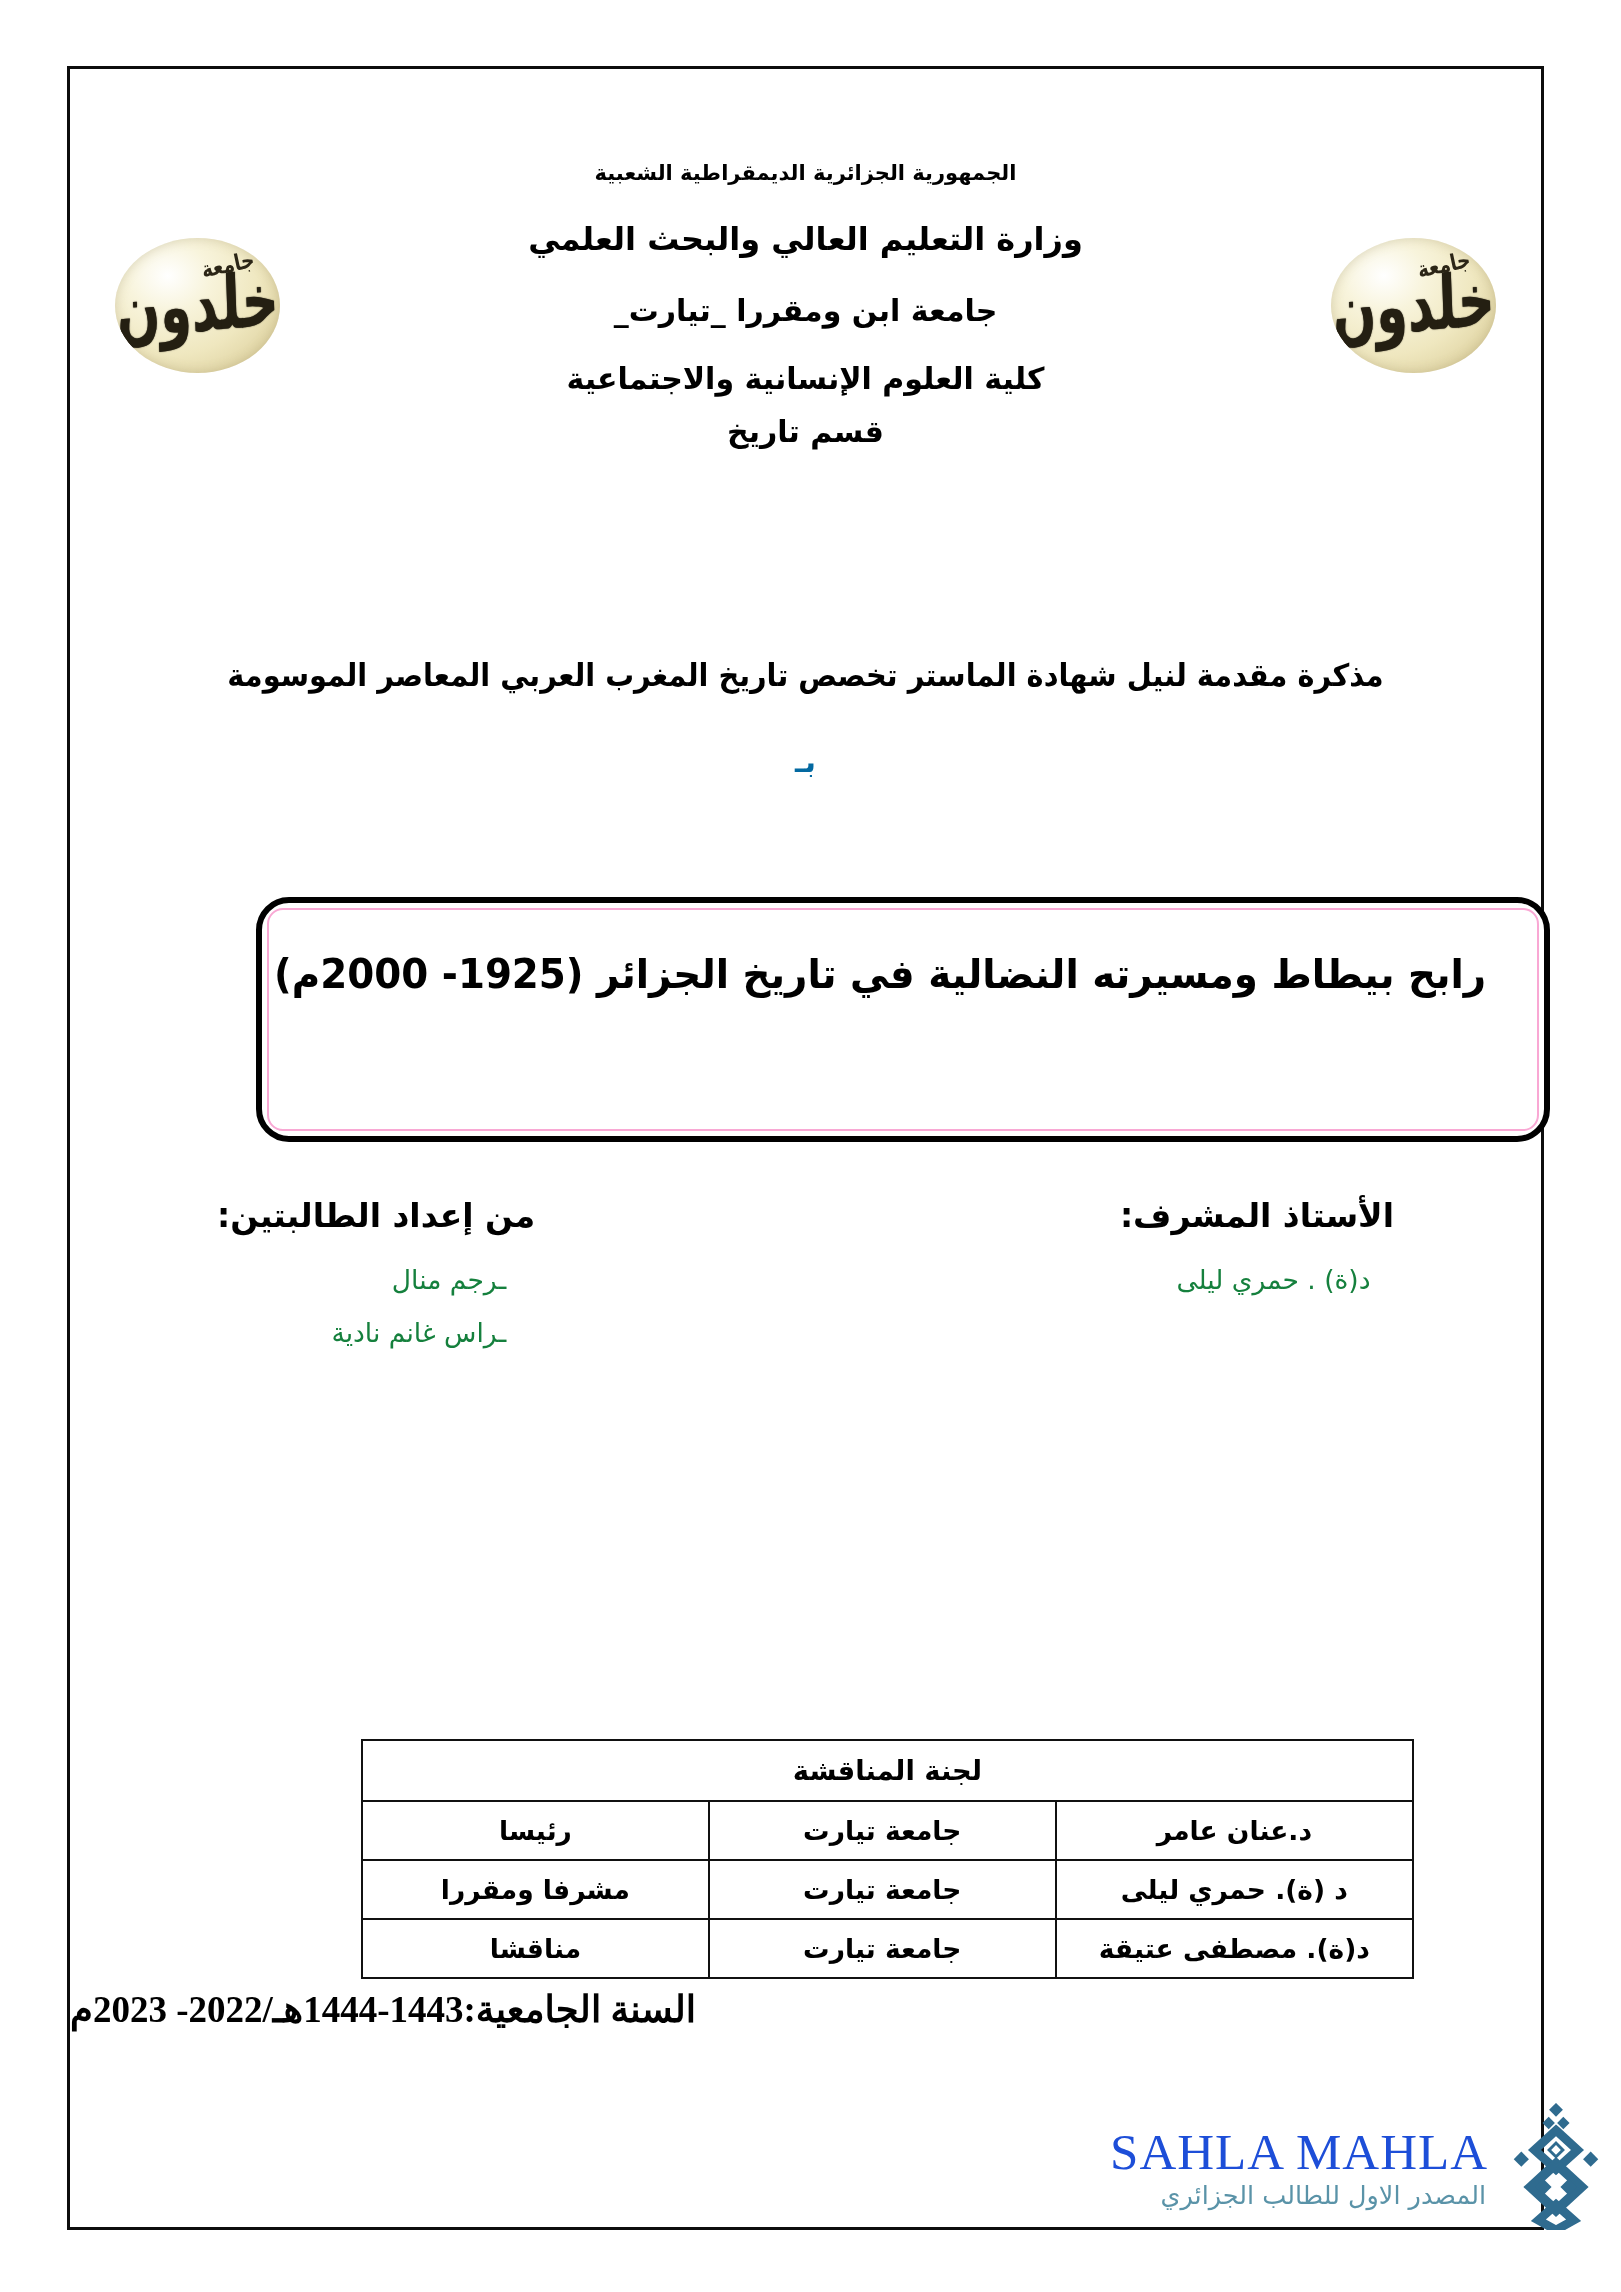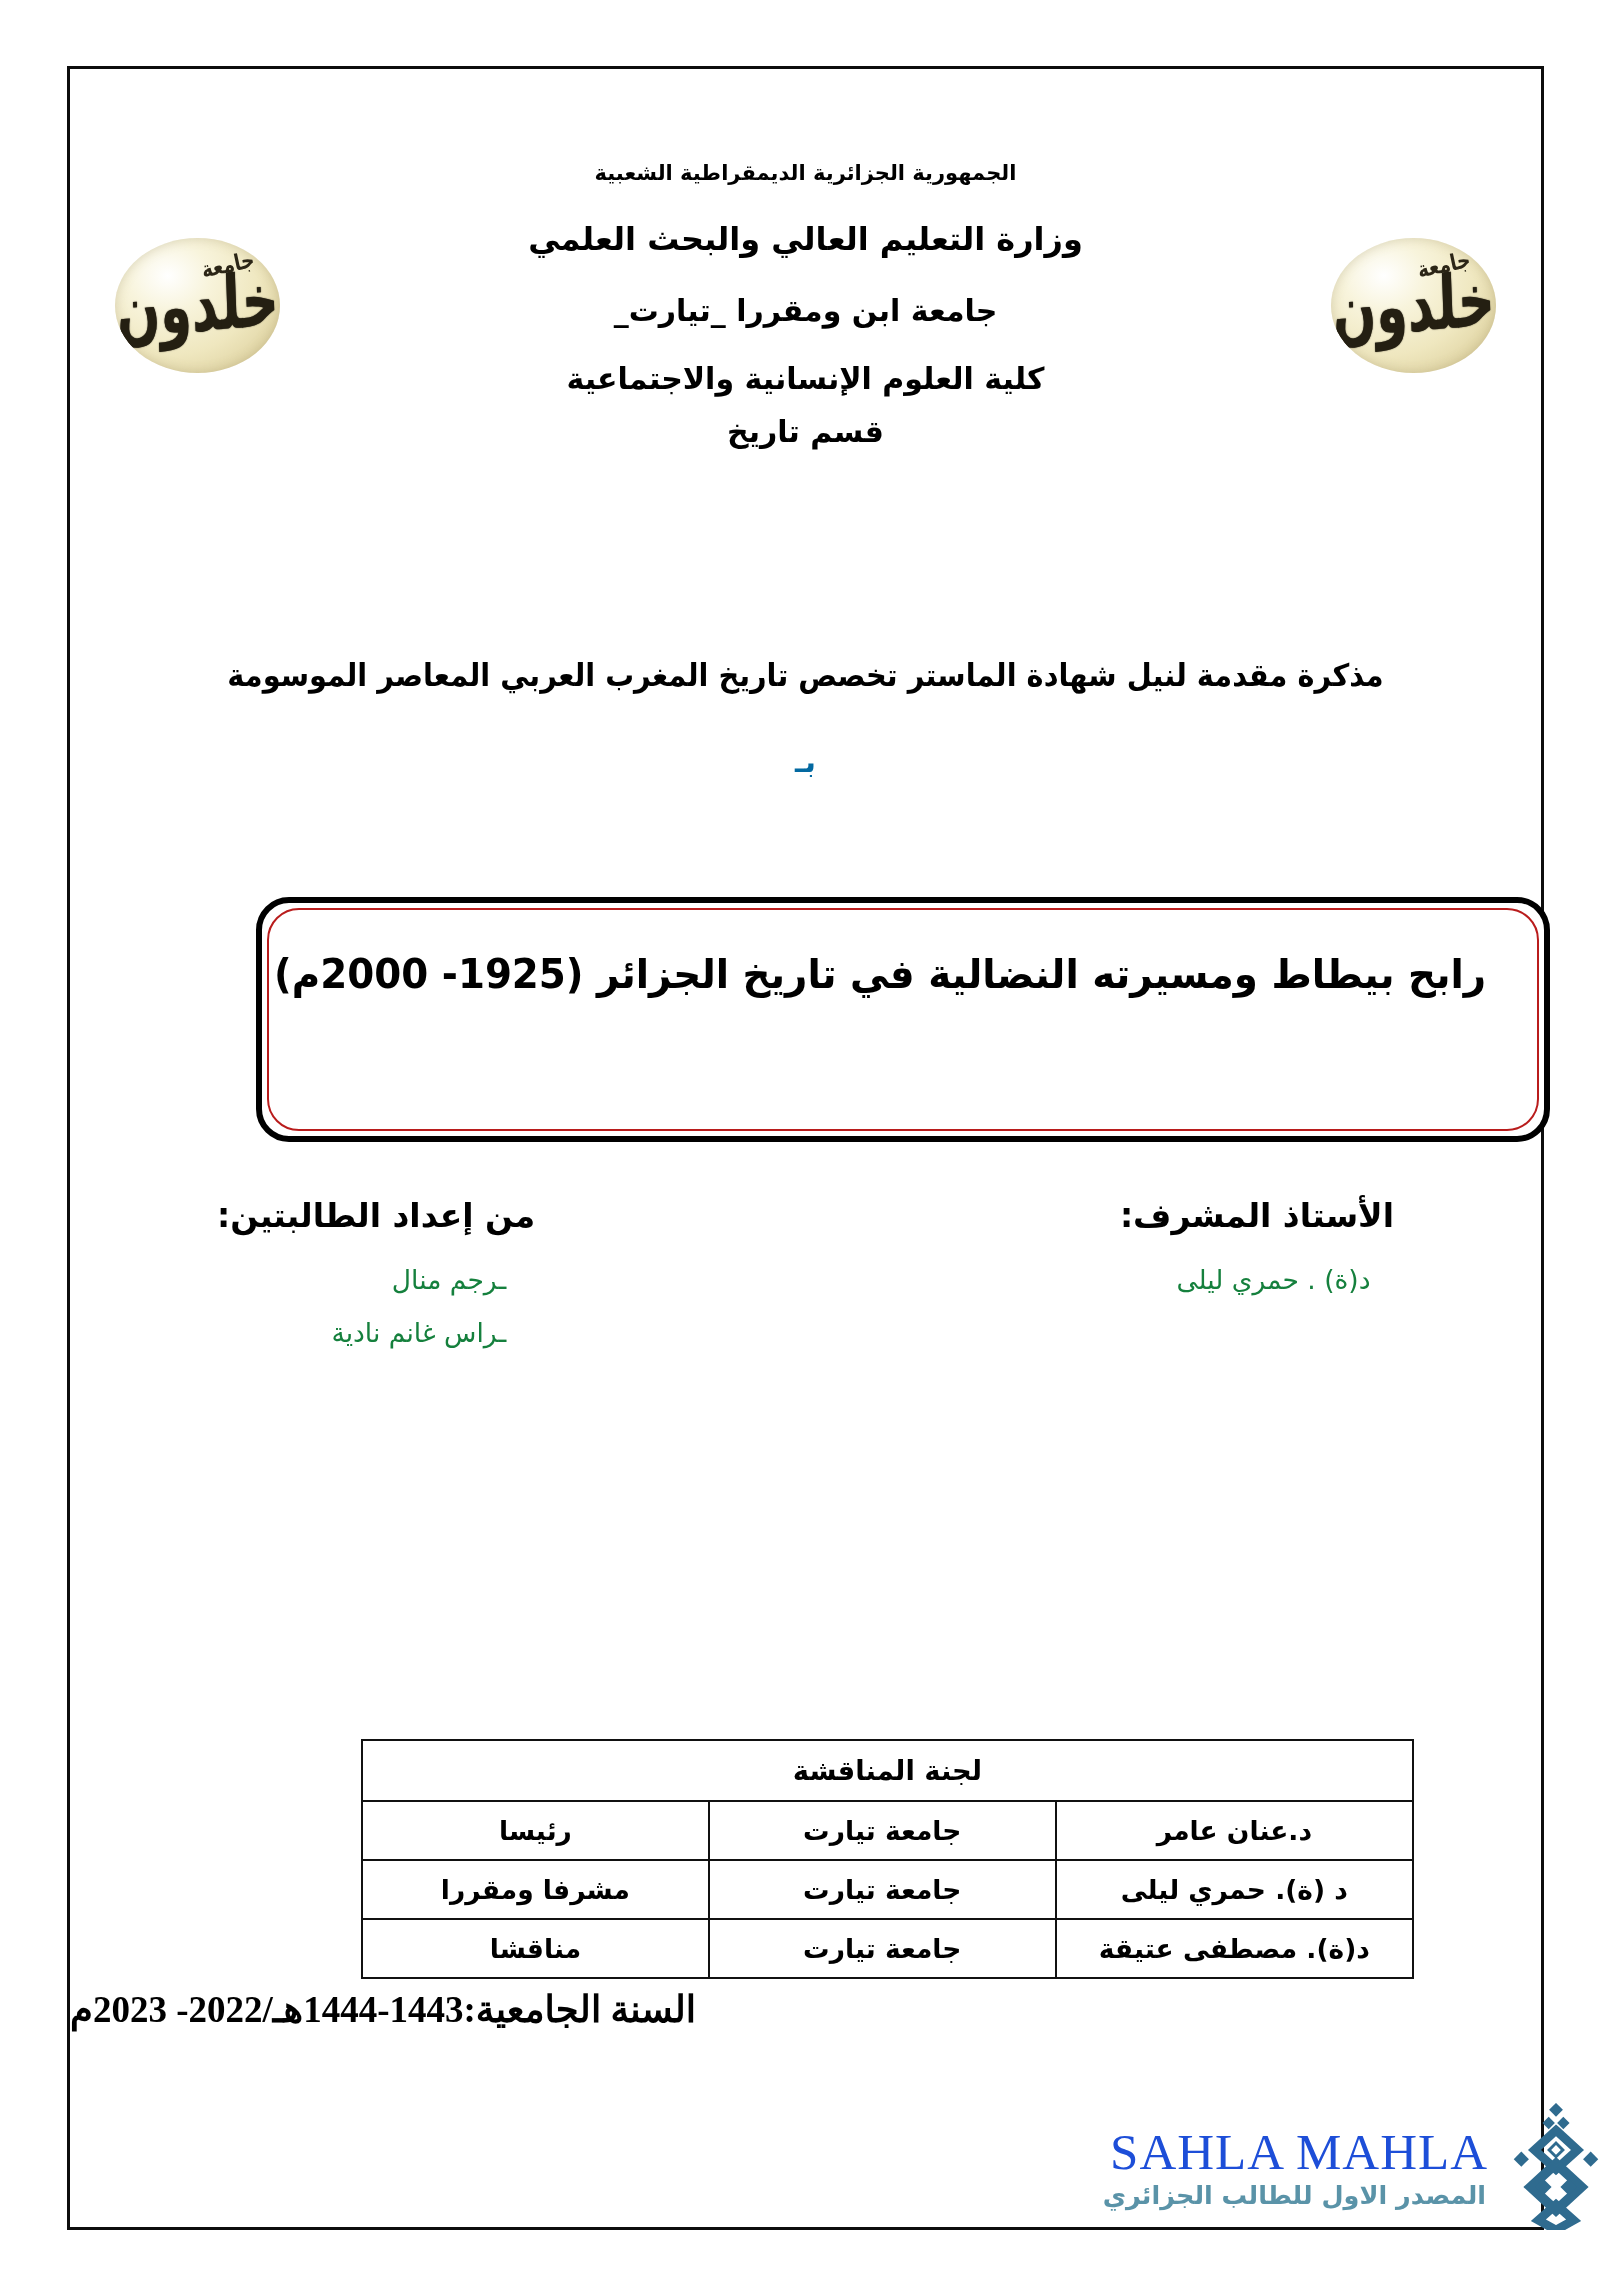--- a/index.html
+++ b/index.html
@@ -122,22 +122,22 @@
     height: 245px;
     border: 6.9px solid #000;
     border-radius: 33px;
     box-sizing: border-box;
     padding: 4.9px;
     background: #fff;
   }
   #title-box-inner {
     width: 100%;
     height: 100%;
-    border: 2px solid #b91c1c;
-    border-radius: 32px;
+    border: 2px solid #f9a8d4;
+    border-radius: 16px;
     box-sizing: border-box;
     position: relative;
     padding-left: 27px;
   }
   #thesis-title {
     position: absolute;
     left: 33px;
     right: 33px;
     top: 41px;
     text-align: center;
@@ -246,21 +246,21 @@
     letter-spacing: 1px;
     color: #1d4ed8;
     direction: ltr;
     white-space: nowrap;
   }
   #wm-sub {
     position: absolute;
     right: 129px;
     top: 65px;
     font-family: "DejaVu Sans", sans-serif;
-    font-weight: 700;
+    font-weight: 400;
     font-size: 25.5px;
     color: #5a93a8;
     direction: rtl;
     white-space: nowrap;
   }
   #wm-logo {
     position: absolute;
     right: 0px;
     top: -11.8px;
     width: 118px;

